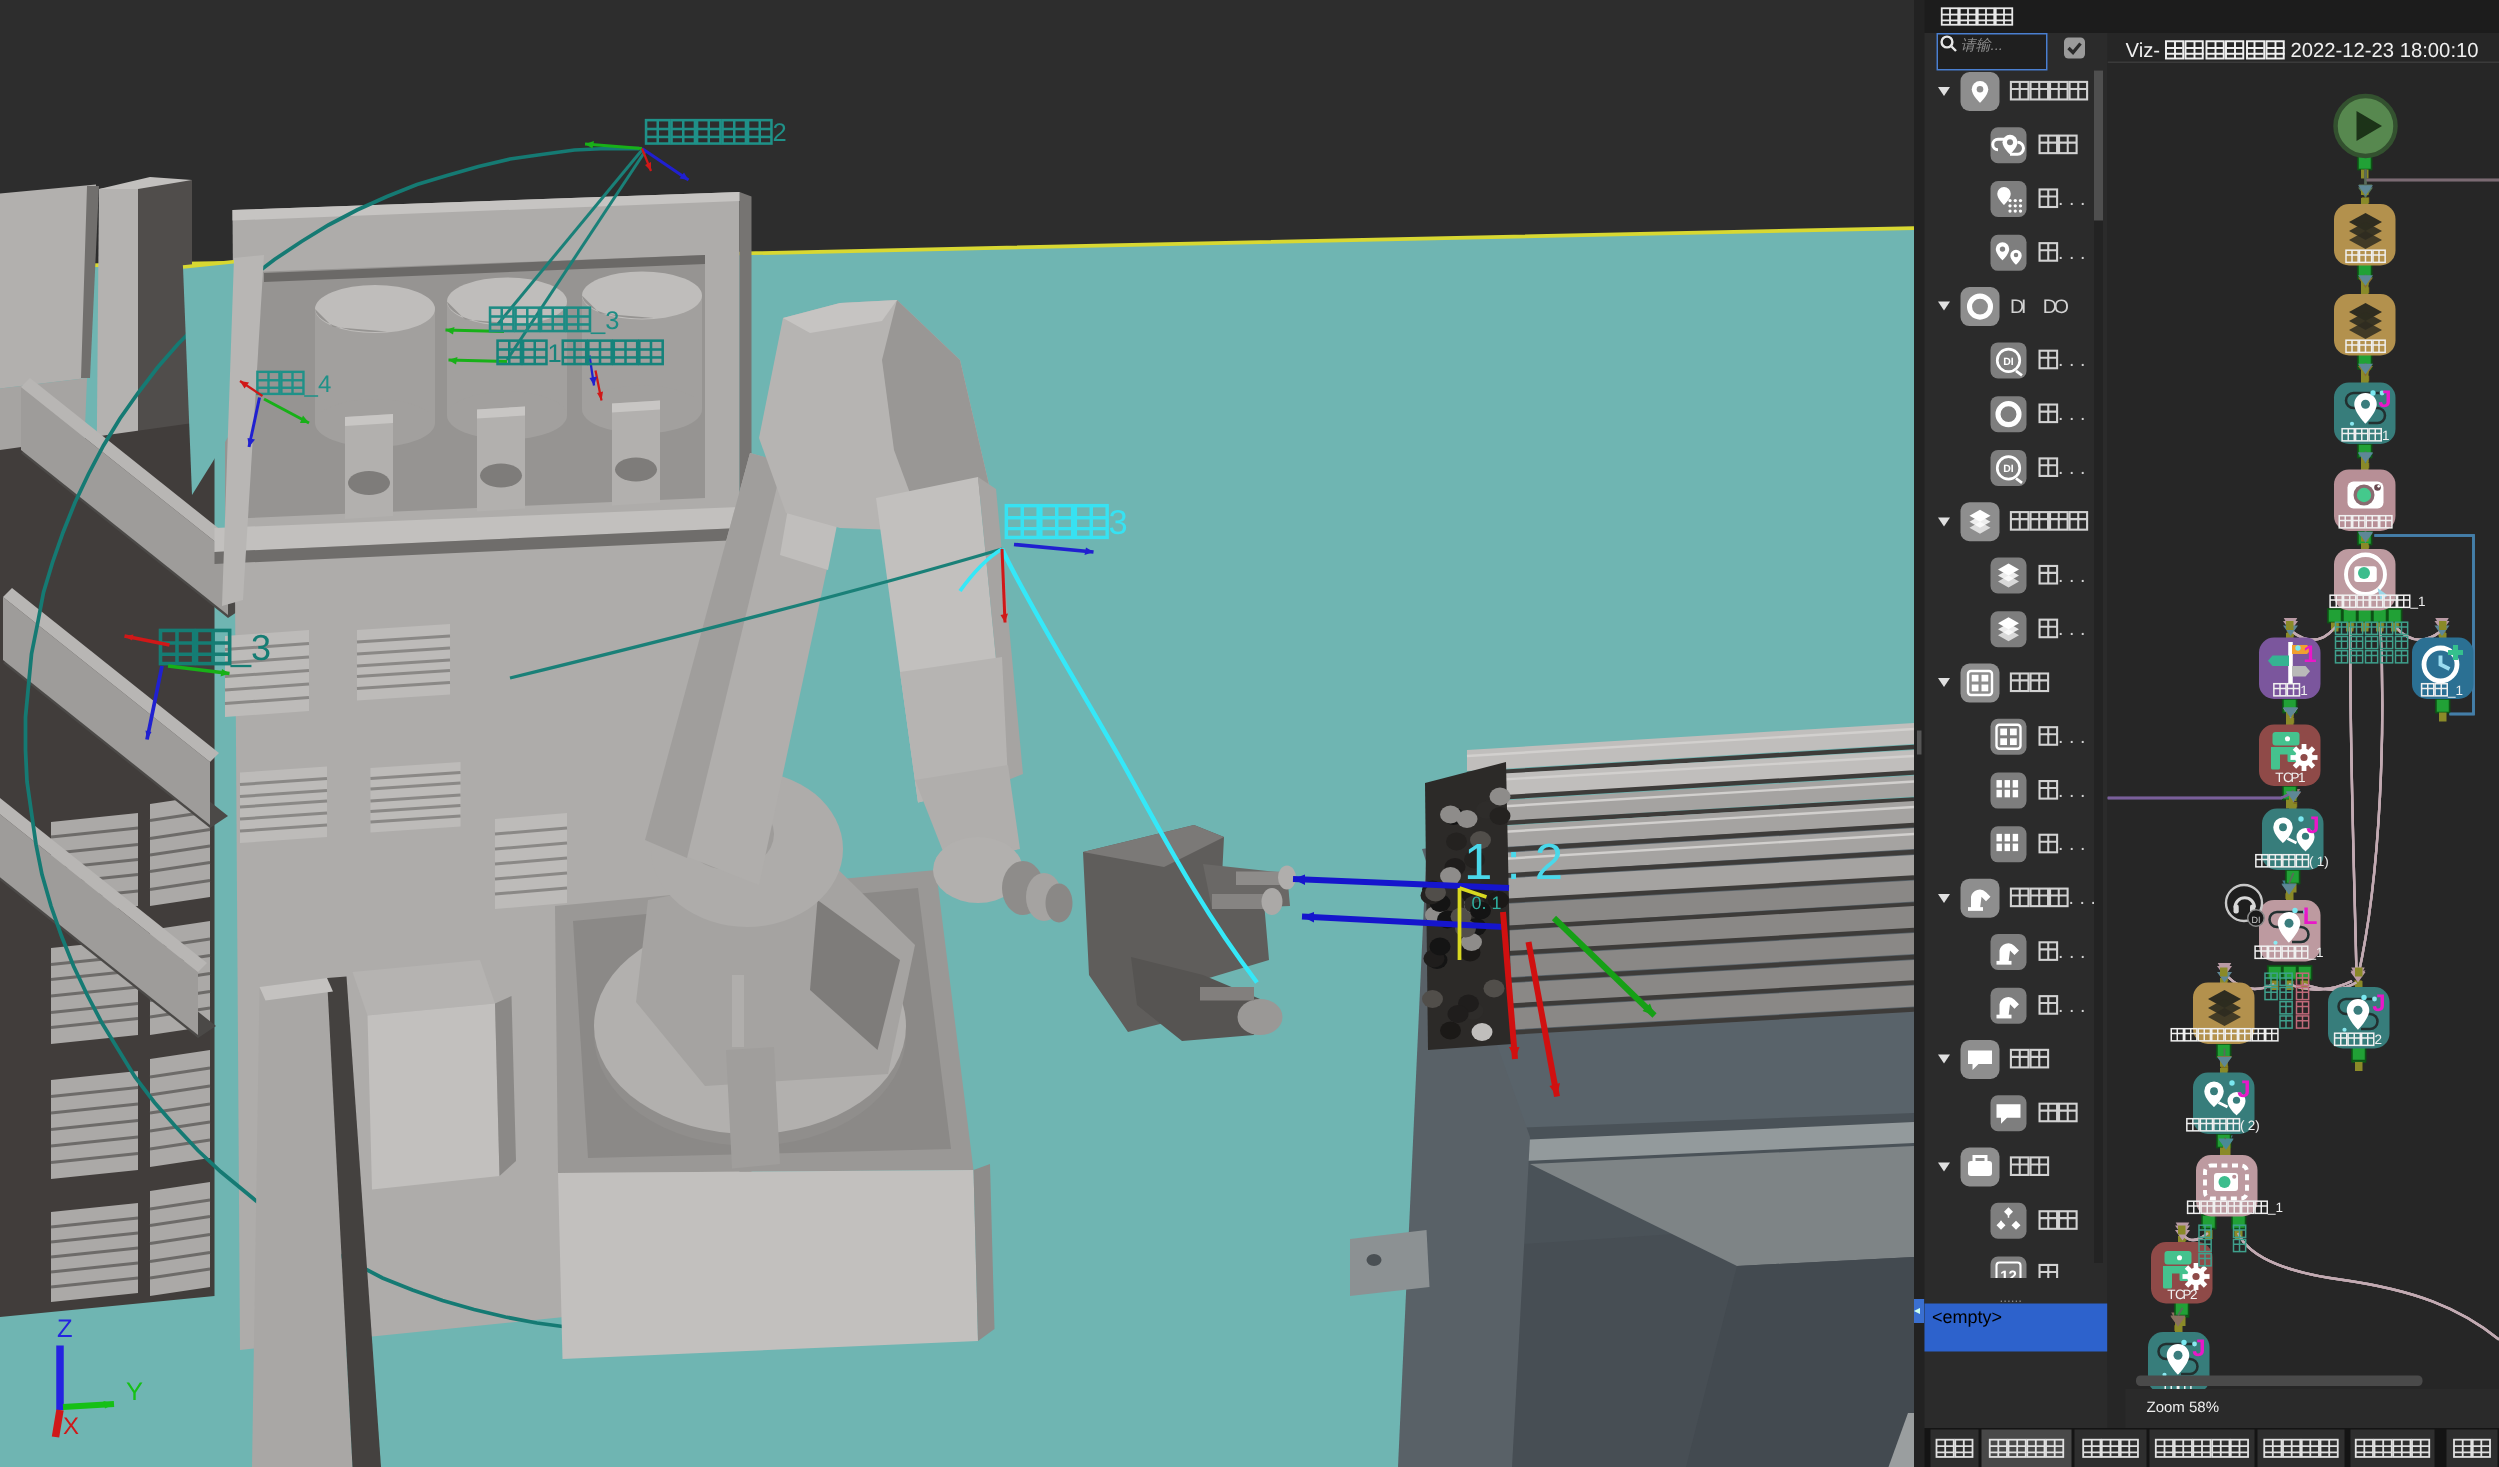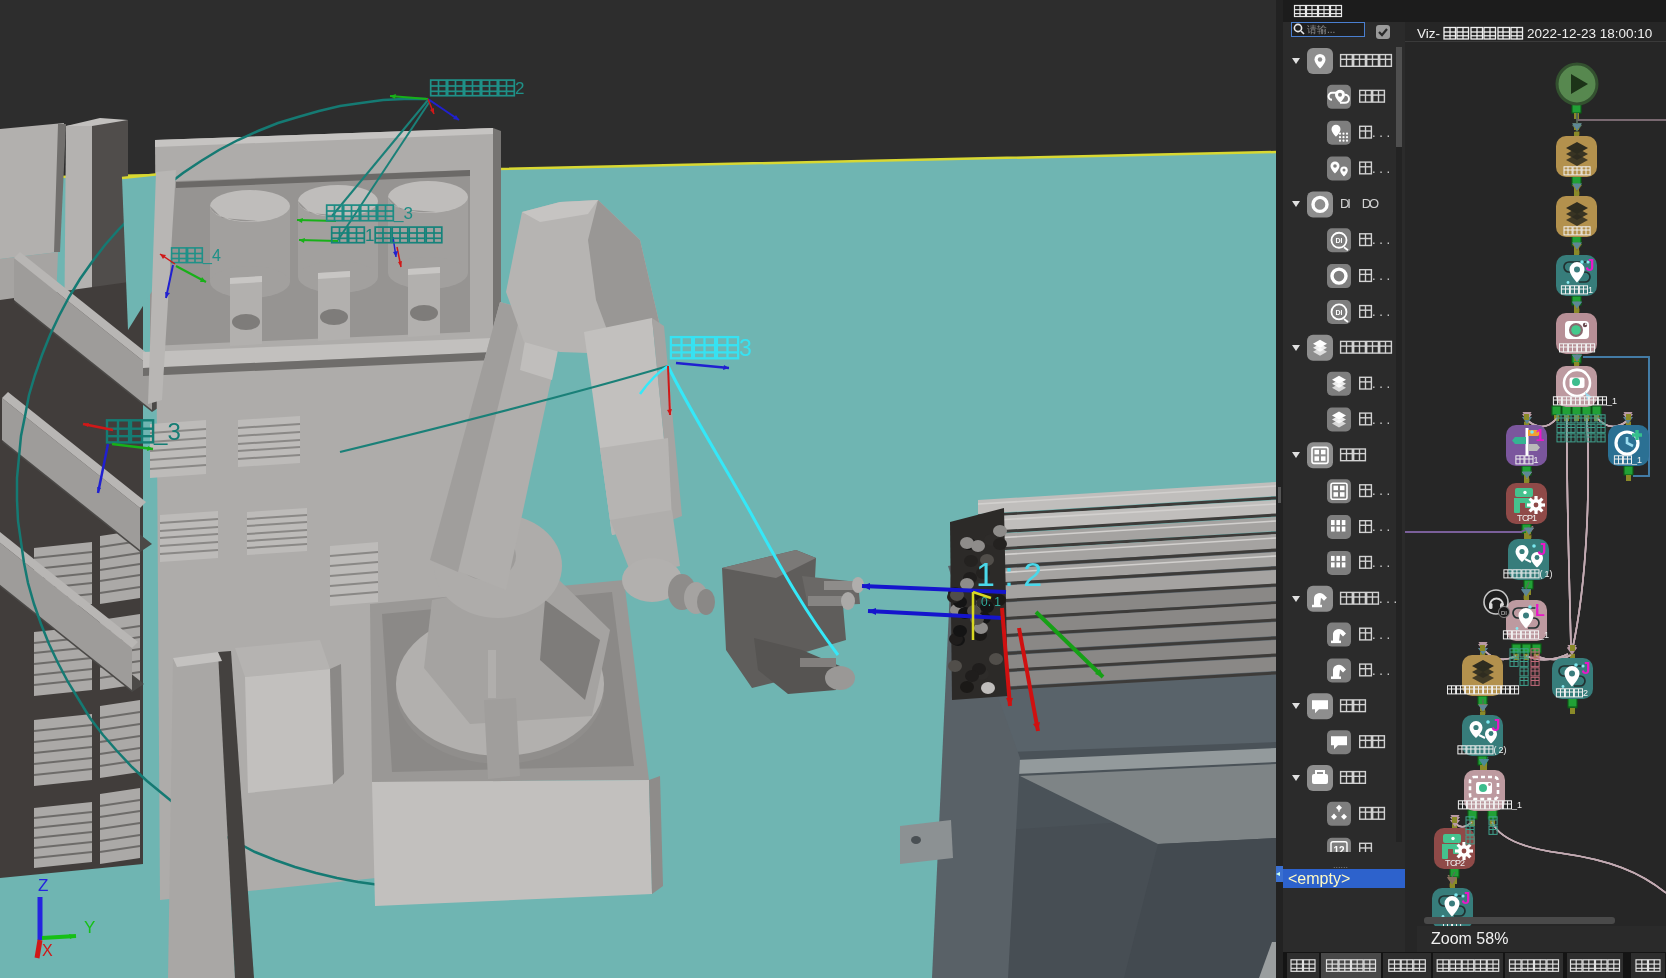--- a/index.html
+++ b/index.html
@@ -2,30 +2,30 @@
 <html><head><meta charset="utf-8"><style>
 * { margin:0; padding:0; box-sizing:border-box; }
 body { width:1666px; height:978px; overflow:hidden; background:#1e1e1e;
   font-family:"Liberation Sans", sans-serif; position:relative; }
 #scene { position:absolute; left:0; top:0; }
 #split { position:absolute; left:1276px; top:0; width:7px; height:978px; background:#222; }
 #panel { position:absolute; left:1283px; top:0; width:383px; height:978px; background:#262626; }
 #ptitle { position:absolute; left:0; top:0; width:383px; height:22px; background:#1c1c1c;
   color:#e8e8e8; font-size:12px; line-height:22px; padding-left:7px; }
 #tree { position:absolute; left:0; top:22px; width:122px; height:930px; background:#2b2b2b; }
-#searchbox { position:absolute; left:8px; top:0; width:74px; height:15px; border:1.5px solid #4a7fd0;
-  background:#1f1f1f; color:#8a8a8a; font-size:10px; line-height:13px; }
+#searchbox { position:absolute; left:8px; top:0; width:74px; height:25px; border:1.5px solid #4a7fd0;
+  background:#1f1f1f; color:#8a8a8a; font-size:10px; line-height:13px;font-style:italic; }
 #checkbox { position:absolute; left:93px; top:3px; width:14px; height:14px; background:#9a9a9a; border-radius:3px; }
-#empty { position:absolute; left:0px; top:847px; width:122px; height:19px; background:#2d62cc;
-  color:#fef9c3; font-size:16px; line-height:19px; padding-left:5px; }
+#empty { position:absolute; left:0px; top:847px; width:122px; height:32px; background:#2d62cc;
+  color:#000000; font-size:12px; line-height:19px; padding-left:5px; }
 #canvas { position:absolute; left:122px; top:22px; width:261px; height:930px; background:#262626; }
 #ctitle { position:absolute; left:12px; top:2px; width:248px; color:#a3a3a3; font-size:13.5px; }
 #cpath { position:absolute; left:14px; top:21px; color:#d0d0d0; font-size:12px; }
 #zoomrow { position:absolute; left:134px; top:926px; width:249px; height:26px; background:#2a2a2a;
-  color:#f0f0f0; font-size:16px; line-height:26px; padding-left:14px; }
+  color:#f0f0f0; font-size:10px; line-height:26px; padding-left:14px; }
 #hscroll { position:absolute; left:141px; top:917px; width:191px; height:7px; background:#4a4a4a; border-radius:3px; }
 #tabs { position:absolute; left:0; top:952px; width:383px; height:26px; background:#141414; }
 .tab { position:absolute; top:1px; height:25px; background:#2e2e2e; color:#e0e0e0; font-size:12.5px;
   text-align:center; line-height:25px; }
 .tab.act { background:#484848; }
 </style></head>
 <body>
 <svg id="scene" width="1276" height="978" viewBox="0 0 1276 978">
 <rect x="0" y="0" width="1276" height="978" fill="#2d2d2d"></rect>
 <polygon points="0,178 493,169 1276,152 1276,978 0,978" fill="#6fb5b2"></polygon>

